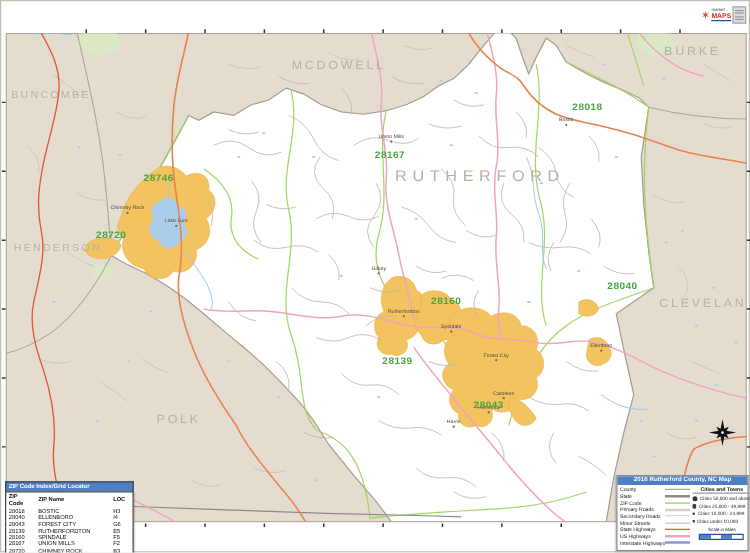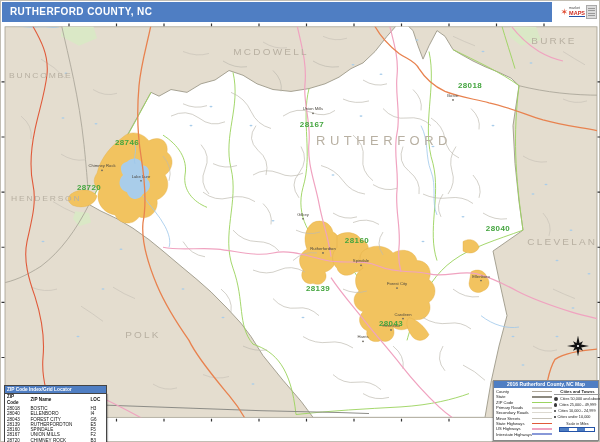--- a/index.html
+++ b/index.html
@@ -276,23 +276,20 @@
     </g>
 
     <g stroke="#333" stroke-width="1.2">
       <path d="M68,22.5 V25.5 M115.5,22.5 V25.5 M163,22.5 V25.5 M210.5,22.5 V25.5 M258,22.5 V25.5 M305.5,22.5 V25.5 M353,22.5 V25.5 M400.5,22.5 V25.5 M448,22.5 V25.5 M495.5,22.5 V25.5 M543,22.5 V25.5"></path>
       <path d="M68,438.5 V441.5 M115.5,438.5 V441.5 M163,438.5 V441.5 M210.5,438.5 V441.5 M258,438.5 V441.5 M305.5,438.5 V441.5 M353,438.5 V441.5 M400.5,438.5 V441.5 M448,438.5 V441.5 M495.5,438.5 V441.5 M543,438.5 V441.5"></path>
       <path d="M0.5,84 H3.5 M0.5,142 H3.5 M0.5,200 H3.5 M0.5,258 H3.5 M0.5,316 H3.5 M0.5,374 H3.5"></path>
       <path d="M596.5,84 H599.5 M596.5,142 H599.5 M596.5,200 H599.5 M596.5,258 H599.5 M596.5,316 H599.5 M596.5,374 H599.5"></path>
     </g>
   </svg>
 
-  <div class="header-bar">
-    <span>RUTHERFORD COUNTY, NC</span>
-  </div>
   <div class="logo-box">
     <span class="logo-star">✶</span>
     <span class="logo-words">
       <span class="logo-top">market</span>
       <span class="logo-bottom">MAPS</span>
     </span>
     <span class="logo-panel">
         <i></i>
         <i></i>
         <i></i>

